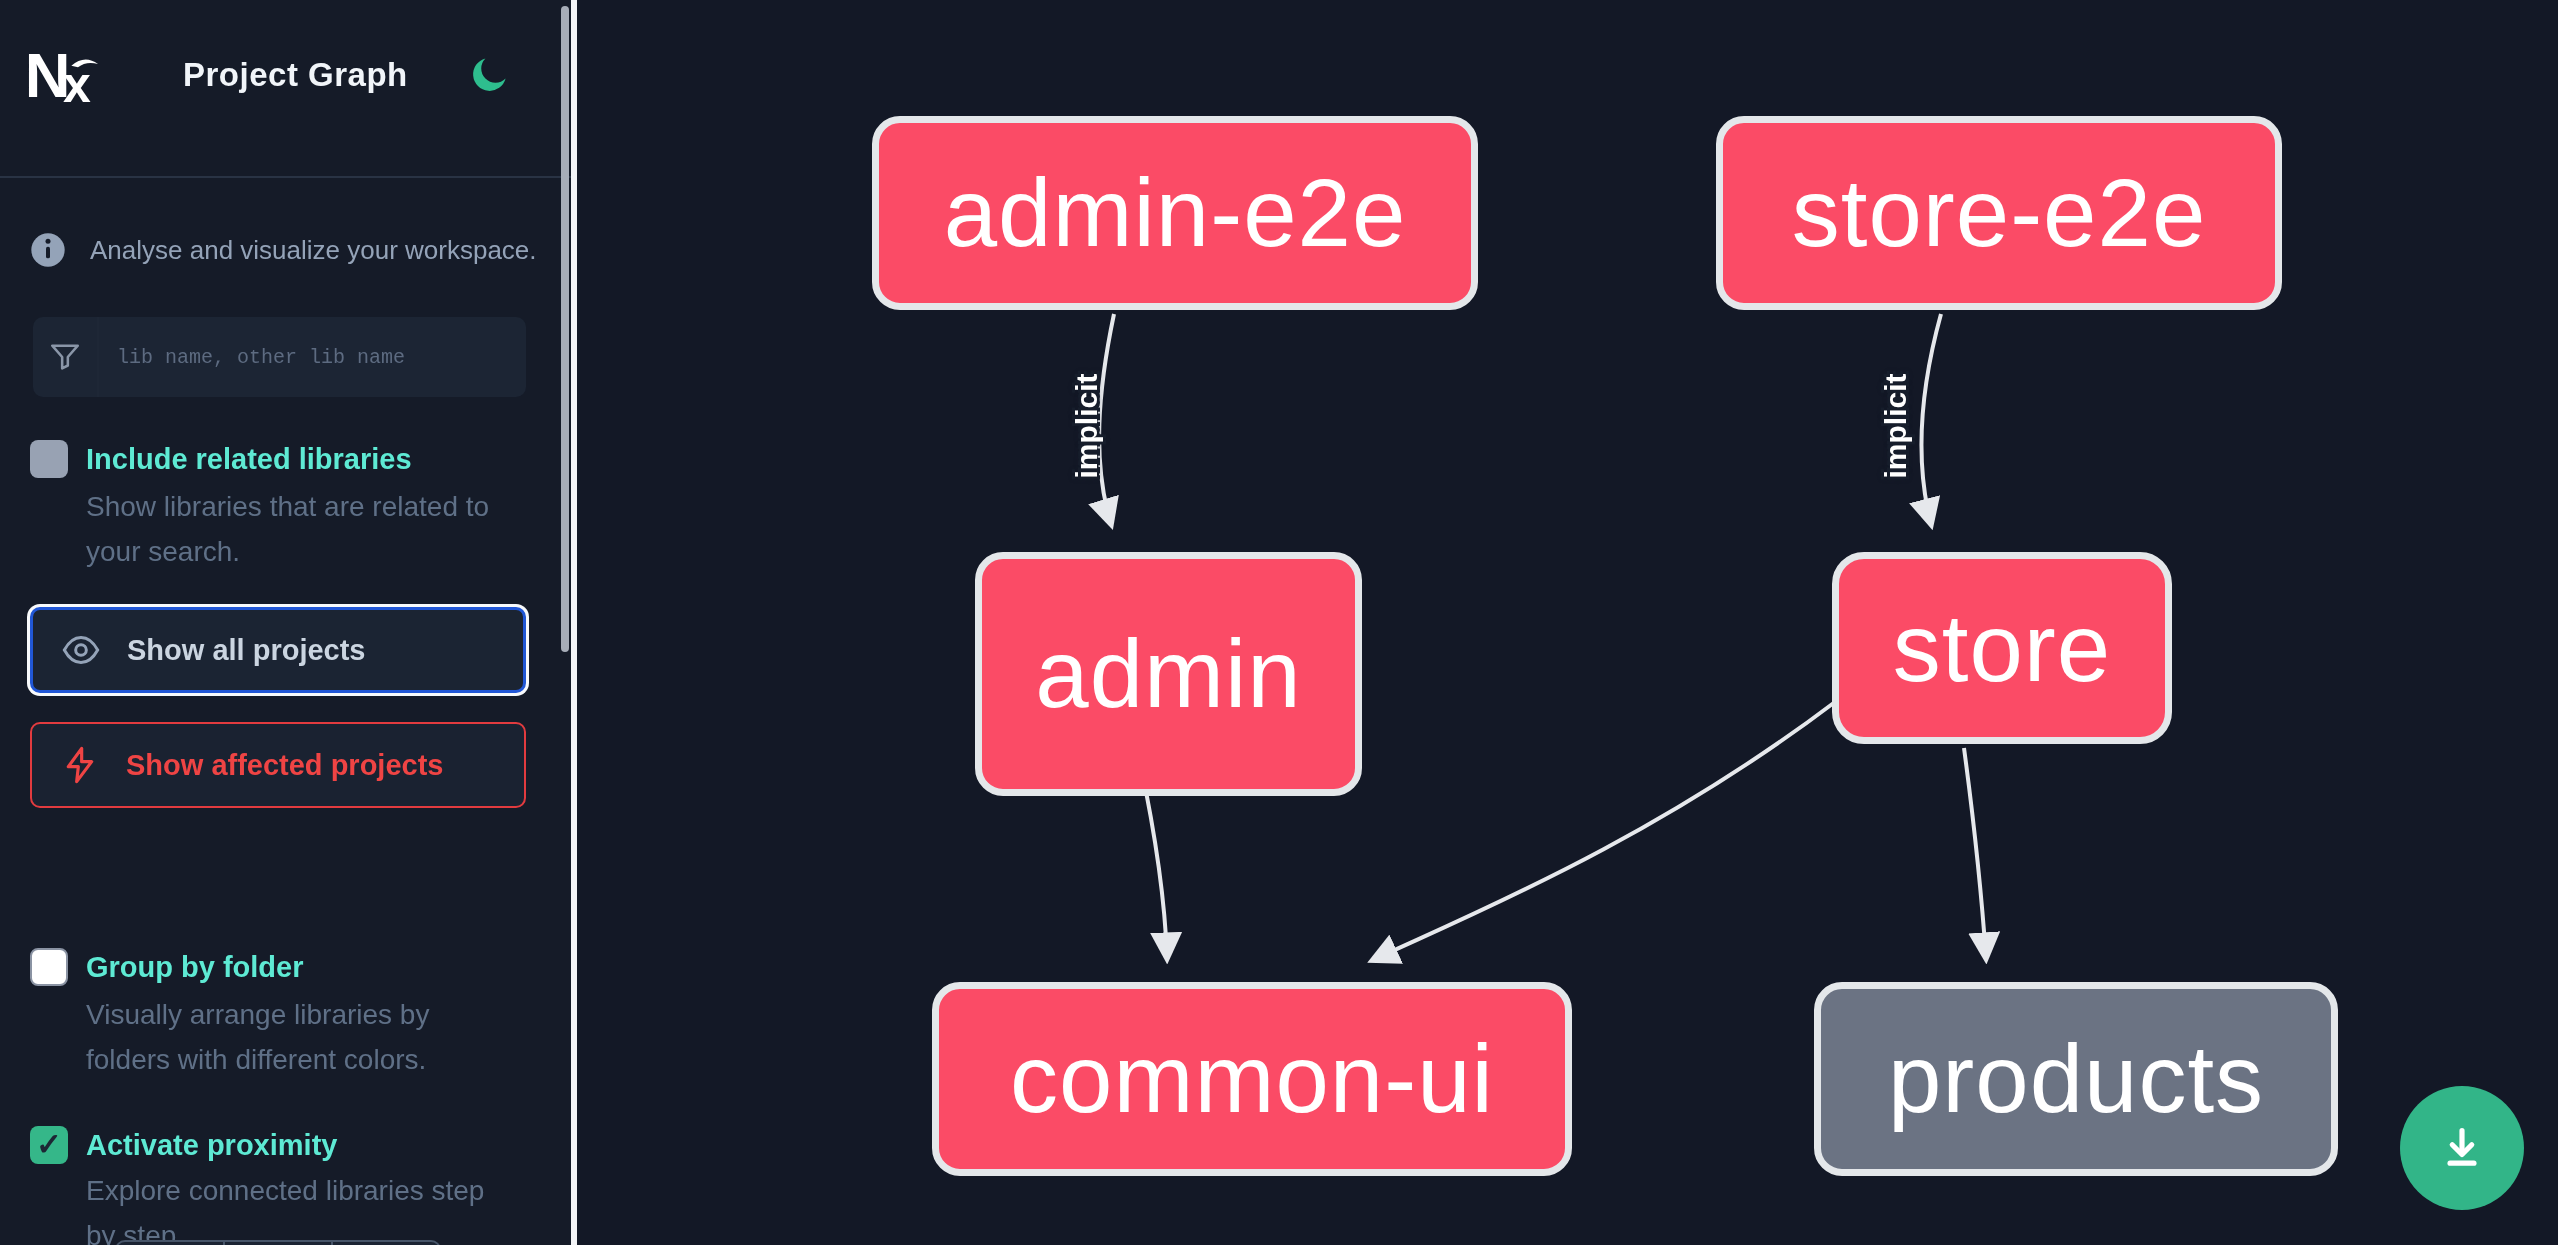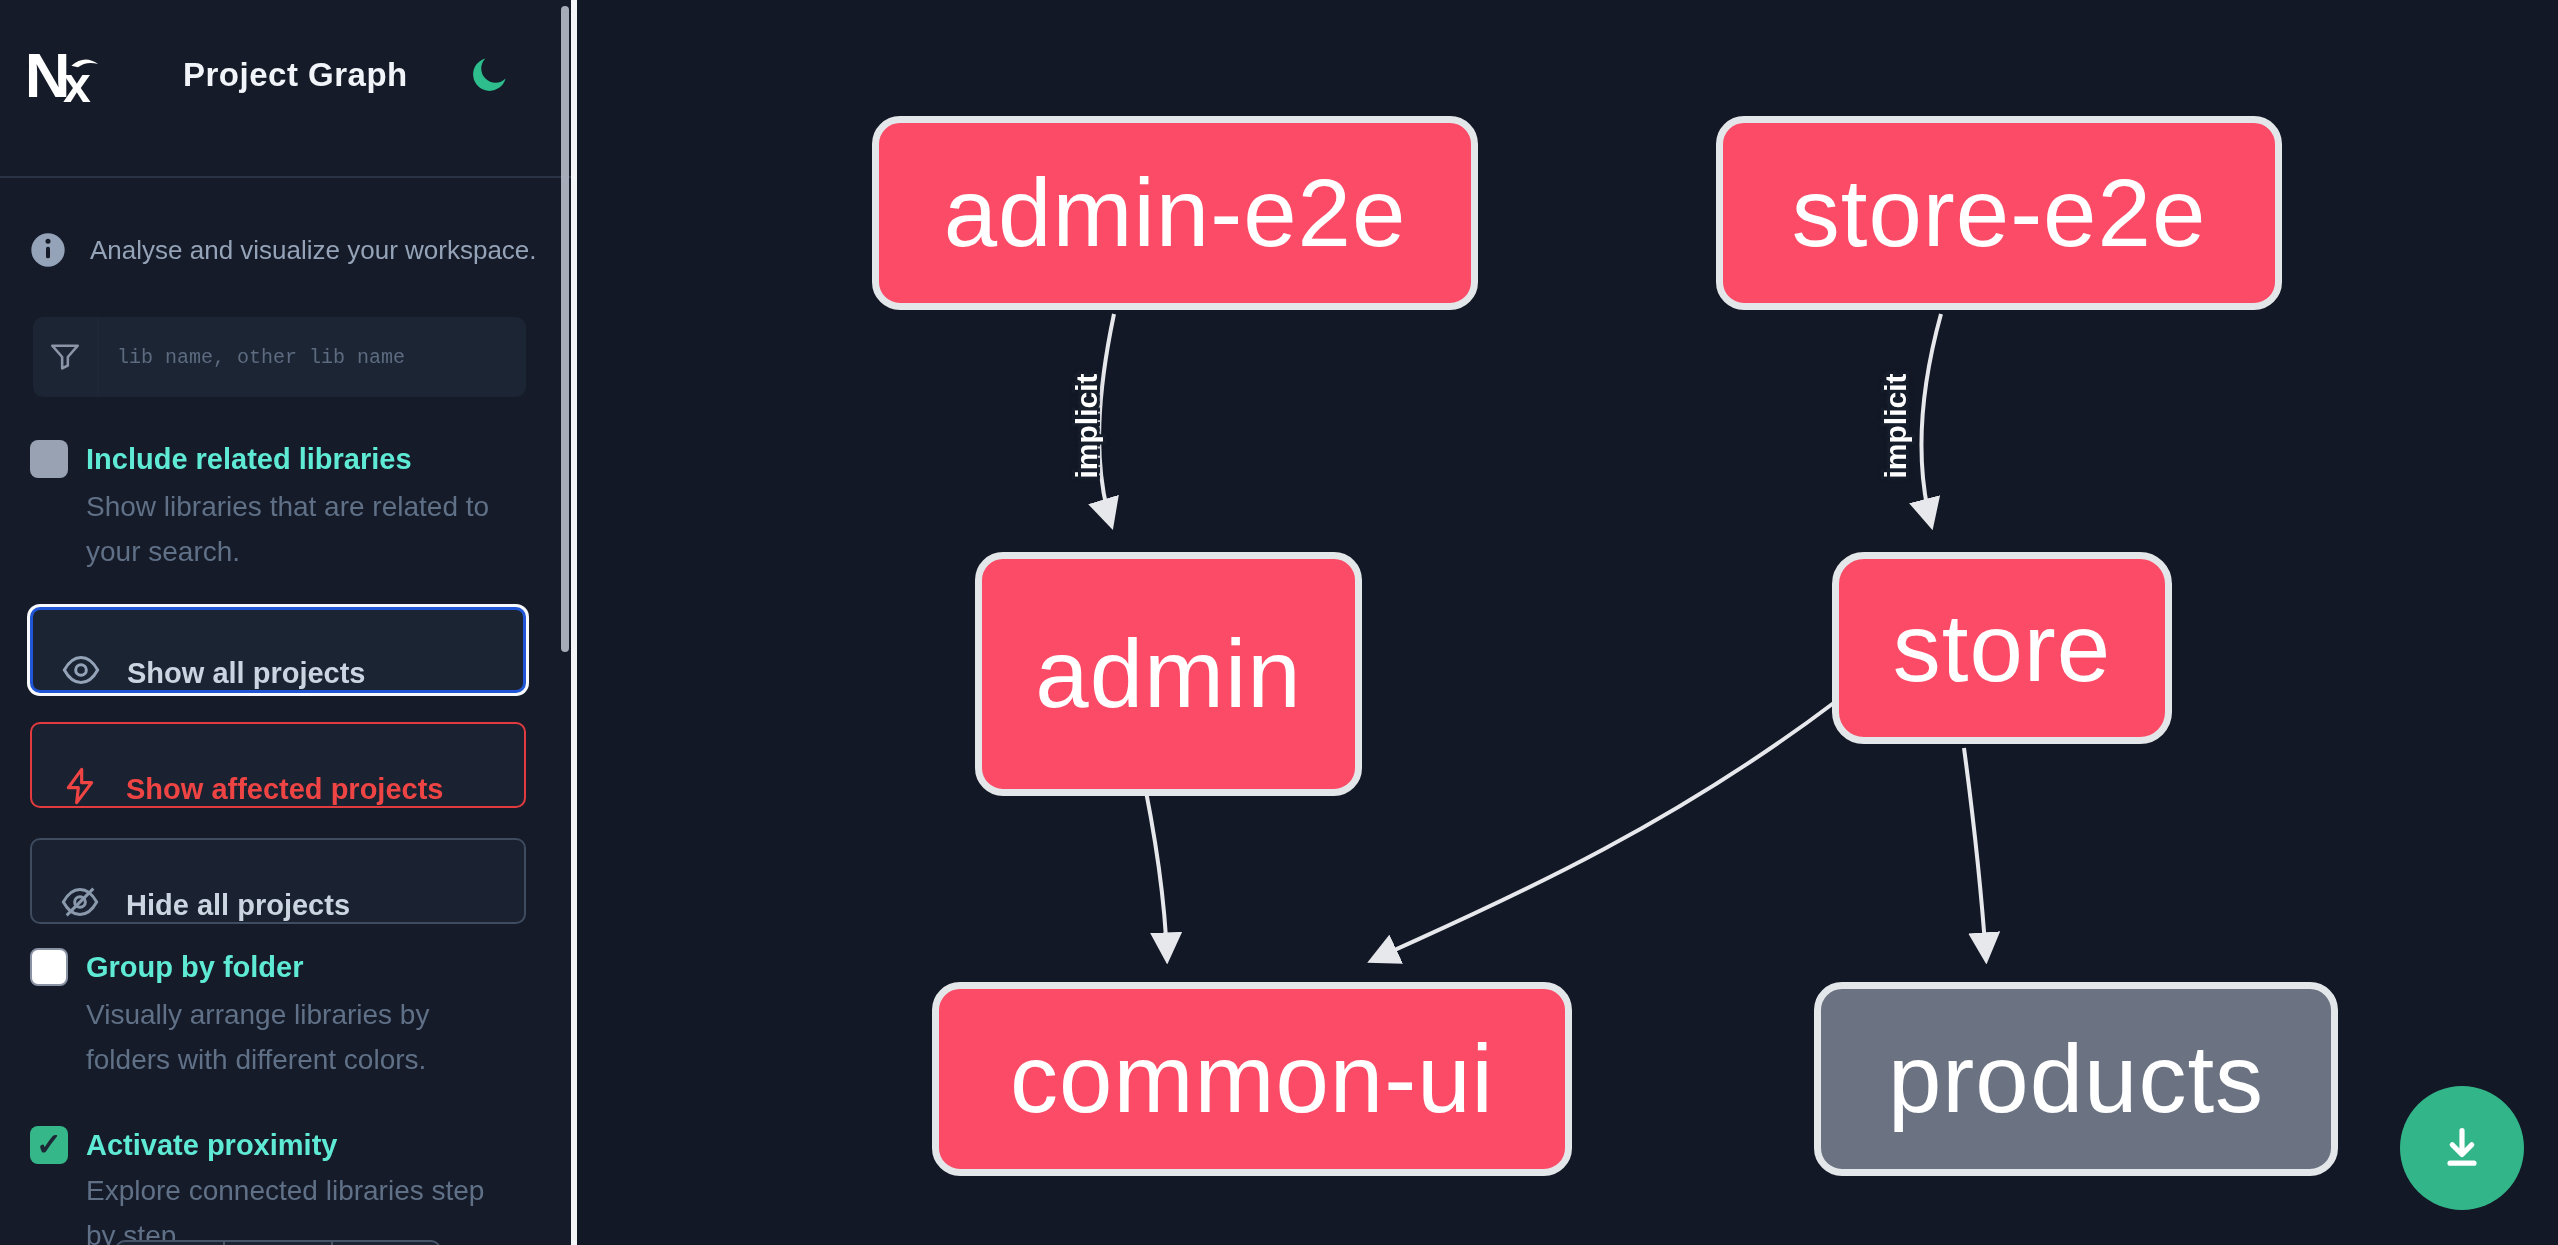--- a/index.html
+++ b/index.html
@@ -25,21 +25,21 @@
   .search-input::placeholder { color:#5d6b81; opacity:1; }
 
   .opt-row { position:absolute; left:30px; width:500px; }
   .opt-check { position:absolute; left:0; top:2px; width:38px; height:38px; border-radius:8px; cursor:pointer; }
   .check-gray  { background:#98a2b3; }
   .check-white { background:#ffffff; border:2px solid #8a93a3; }
   .check-green { background:#35b789; color:#1d2634; font-size:31px; font-weight:700; text-align:center; line-height:38px; }
   .opt-label { margin-left:56px; color:#5eead4; font-size:29px; font-weight:700; line-height:42px; }
   .opt-desc { margin-left:56px; color:#5f7087; font-size:28px; line-height:45px; margin-top:4px; }
 
-  .sb-btn { position:absolute; left:30px; width:496px; height:86px; border-radius:10px; display:flex; align-items:flex-end; gap:26px; padding:0 28px; cursor:pointer; background:#1a2231; }
+  .sb-btn { position:absolute; left:30px; width:496px; height:86px; border-radius:10px; display:flex; align-items:center; gap:26px; padding:0 28px; cursor:pointer; background:#1a2231; }
   .btn-show-all { top:607px; background:#1b2433; border:3px solid #2157d6; box-shadow:0 0 0 3px #f8fafc; }
   .btn-affected { top:722px; border:2px solid #e23b3f; }
   .btn-hide     { top:838px; border:2px solid #3f4b5e; }
   .sb-btn .lbl { font-size:29px; font-weight:700; color:#cbd5e1; }
   .btn-affected .lbl { color:#ef4444; }
   .btn-icon { width:40px; height:40px; flex:0 0 auto; }
 
   .segmented { position:absolute; left:115px; top:1240px; width:326px; height:40px; background:#1b2433; border:2px solid #475569; border-radius:10px 10px 0 0; display:flex; }
   .segmented .seg { flex:1; }
   .segmented .seg + .seg { border-left:2px solid #475569; }
@@ -121,28 +121,20 @@
       <span class="lbl">Show all projects</span>
     </div>
 
     <div class="sb-btn btn-affected">
       <svg class="btn-icon" viewBox="0 0 24 24" fill="none" stroke="#ef4444" stroke-width="1.9" stroke-linejoin="round">
         <path d="M13 2 L5 13 h6 l-1 9 L19 10 h-6 z"></path>
       </svg>
       <span class="lbl">Show affected projects</span>
     </div>
 
-    <div class="sb-btn btn-hide">
-      <svg class="btn-icon" viewBox="0 0 24 24" fill="none" stroke="#8b99ad" stroke-width="1.8">
-        <path d="M2 12 C 5 6.5, 9 4.5, 12 4.5 C 15 4.5, 19 6.5, 22 12 C 19 17.5, 15 19.5, 12 19.5 C 9 19.5, 5 17.5, 2 12 Z"></path>
-        <circle cx="12" cy="12" r="3.2"></circle>
-        <line x1="4" y1="20" x2="20" y2="4"></line>
-      </svg>
-      <span class="lbl">Hide all projects</span>
-    </div>
 
     <div class="opt-row" style="top:946px;">
       <div class="opt-check check-white"></div>
       <div class="opt-label">Group by folder</div>
       <div class="opt-desc" style="width:400px;">Visually arrange libraries by folders with different colors.</div>
     </div>
 
     <div class="opt-row" style="top:1124px;">
       <div class="opt-check check-green">✓</div>
       <div class="opt-label">Activate proximity</div>

